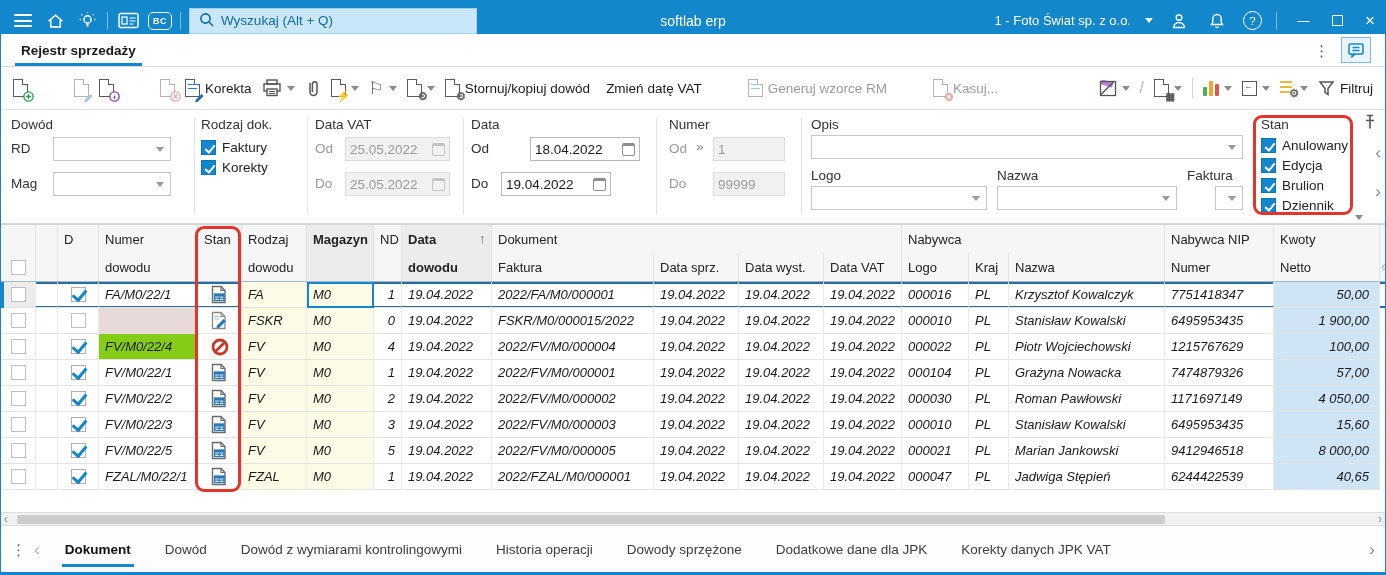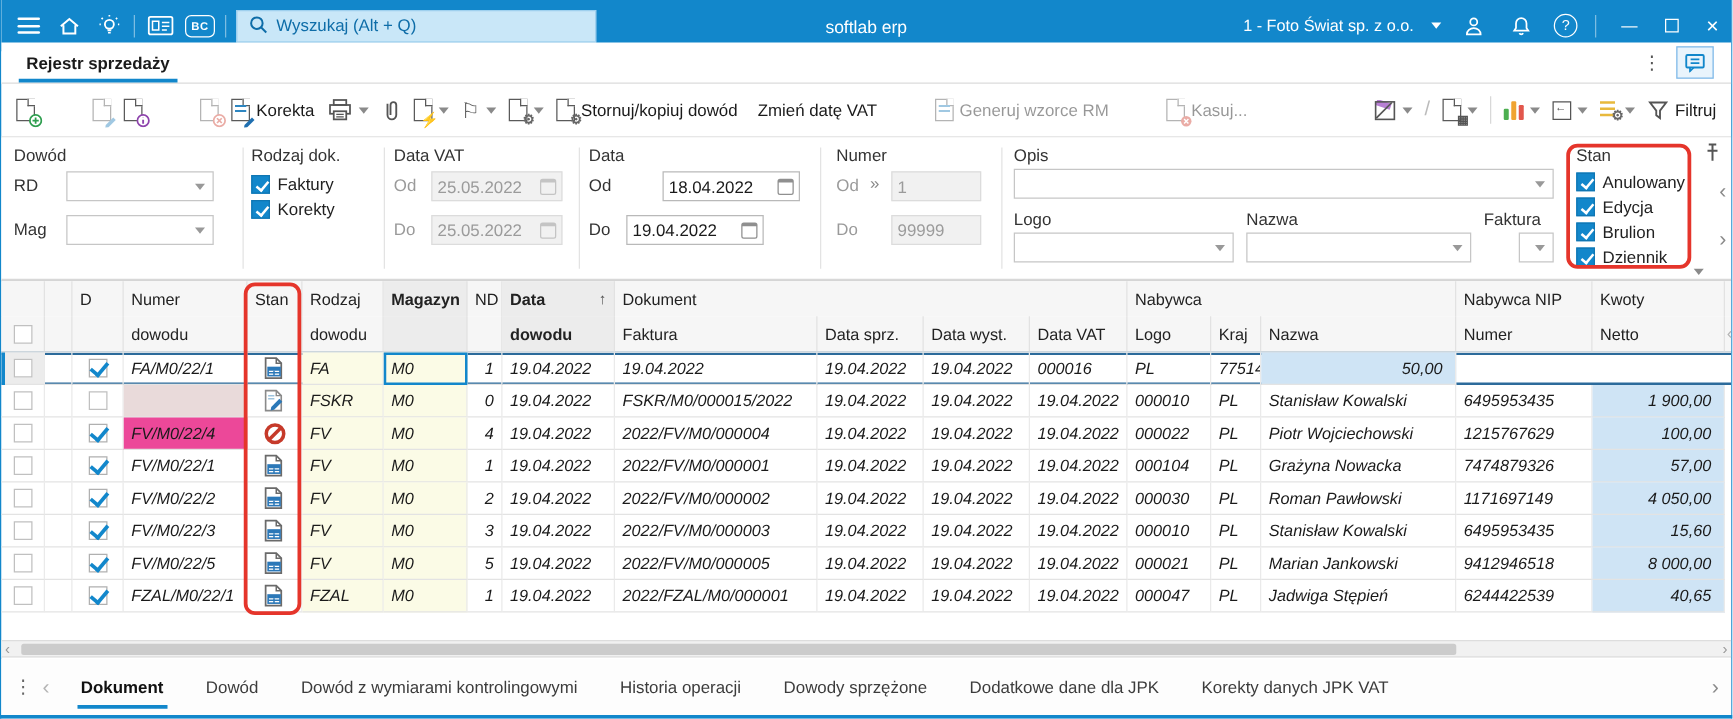--- a/index.html
+++ b/index.html
@@ -102,21 +102,21 @@
                 border-bottom:1px solid #e3e3e3; white-space:nowrap; overflow:hidden; color:#1a1a1a; }
   .trow > .c-sel, .trow > .c-d { justify-content:center; padding:0; }
   .trow > .c-nd, .trow > .c-netto { justify-content:flex-end; }
   .trow > .c-rodzaj, .trow > .c-mag { background:#fbfbe6; }
   .trow > .c-netto { background:#cfe4f5; padding-right:10px; }
   .trow > .c-stan { justify-content:center; }
   .trow.selected { box-shadow: inset 0 2px 0 #2c6b9b, inset 0 -2px 0 #2c6b9b; }
   .trow.selected::before { content:""; position:absolute; left:0; top:0; bottom:0; width:3px; background:#1287cb; z-index:2; }
   .trow.selected > .c-sel { background:#ececec; }
   .bg-rose { background:#e9dada; }
-  .bg-salmon { background:#ec4899; }
+  .bg-salmon { background:#84cc16; }
   .cell-focus { outline:2px solid #1287cb; outline-offset:-2px; }
 
   
   .annot { position:absolute; border:3px solid #e5352b; border-radius:9px; pointer-events:none; z-index:9; }
 
   
   .hscroll { position:absolute; left:0; right:0; top:512px; height:14px; background:#f1f1f1;
              border-top:1px solid #ddd; border-bottom:1px solid #ddd; }
   .hscroll .thumb { position:absolute; left:16px; top:2px; height:9px; width:1148px; background:#cccccc; border-radius:2px; }
   .hs-arrow { position:absolute; top:-1px; color:#999; font-size:12px; line-height:14px; cursor:pointer; }
@@ -538,25 +538,27 @@
               <path d="M10 1.5 v4 h4" fill="none" stroke="#6a6a6a" stroke-width="1.2"></path>
               <rect x="3.5" y="9" width="9.5" height="6.5" fill="#fff" stroke="#2b78b8" stroke-width="1.3"></rect>
               <rect x="3.5" y="9" width="9.5" height="2.6" fill="#2b78b8"></rect>
               <path d="M3.5 13.2 h9.5 M8.2 11.6 v3.9" stroke="#2b78b8" stroke-width="1.2"></path>
             </svg>
           </div>
           <div class="c-rodzaj">FA</div>
           <div class="c-mag cell-focus">M0</div>
           <div class="c-nd">1</div>
           <div class="c-data">19.04.2022</div>
+          <div class="c-fakt">2022/FA/M0/000001</div>
           <div class="c-ds">19.04.2022</div>
           <div class="c-dw">19.04.2022</div>
           <div class="c-dv">19.04.2022</div>
           <div class="c-logo">000016</div>
           <div class="c-kraj">PL</div>
+          <div class="c-nazwa">Krzysztof Kowalczyk</div>
           <div class="c-nip">7751418347</div>
           <div class="c-netto">50,00</div>
         </div>
         <div class="trow">
           <div class="c-sel">
             <span class="cb empty"></span>
           </div>
           <div class="c-sp"></div>
           <div class="c-d">
             <span class="cb empty"></span>

